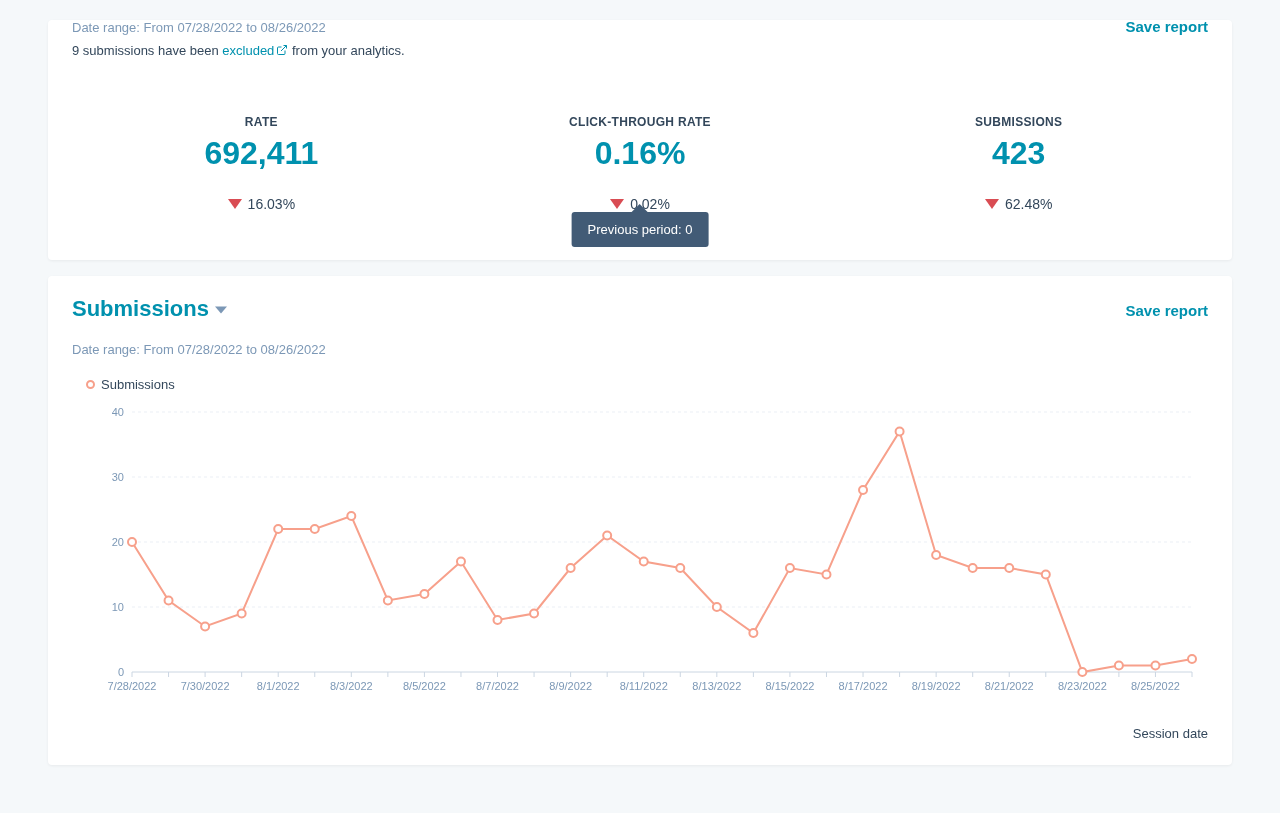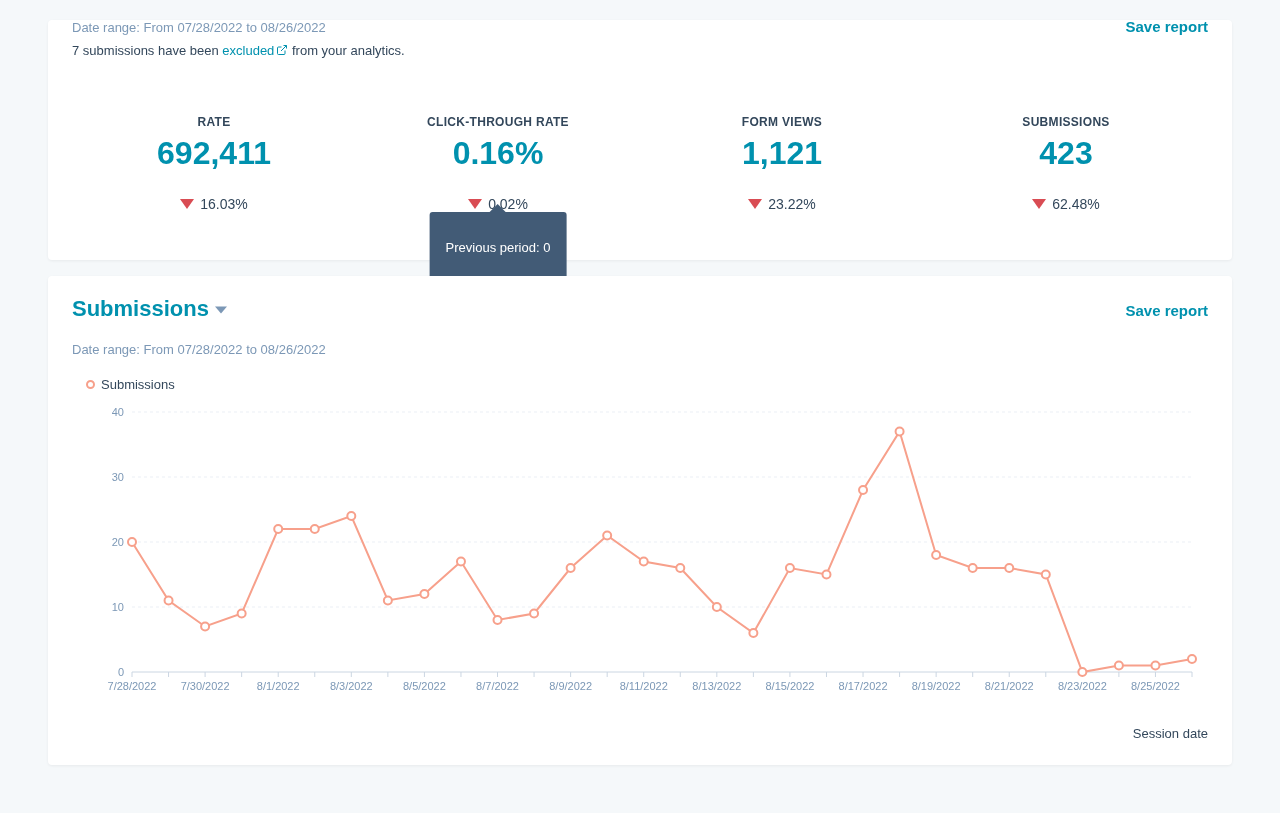--- a/index.html
+++ b/index.html
@@ -92,21 +92,21 @@
       border-left: 7px solid transparent;
       border-right: 7px solid transparent;
       border-bottom: 10px solid #00a38d;
       display: inline-block;
     }
     .tooltip {
       position: absolute;
       background: #425b76;
       color: #fff;
       font-size: 13px;
-      padding: 28px 16px;
+      padding: 10px 16px;
       border-radius: 3px;
       top: 100%;
       left: 50%;
       transform: translateX(-50%);
       white-space: nowrap;
     }
     .tooltip::before {
       content: "";
       position: absolute;
       top: -8px;
@@ -174,21 +174,21 @@
     .series-pt { fill: #fff; stroke: #f7a08b; stroke-width: 2; }
     .caret-icon { width: 12px; height: 12px; }
   </style>
 </head>
 <body>
 
 <div class="card card-top">
   <span class="top-right">Save report</span>
   <div class="subtext">Date range: From 07/28/2022 to 08/26/2022</div>
   <div class="excluded-line">
-    <span>7 submissions have been </span><span class="link">excluded</span><span class="ext-icon"><svg width="12" height="12" viewBox="0 0 24 24" fill="none" stroke="#0091ae" stroke-width="2">
+    <span>9 submissions have been </span><span class="link">excluded</span><span class="ext-icon"><svg width="12" height="12" viewBox="0 0 24 24" fill="none" stroke="#0091ae" stroke-width="2">
           <path d="M18 13v6a2 2 0 0 1-2 2H5a2 2 0 0 1-2-2V8a2 2 0 0 1 2-2h6"></path>
           <polyline points="15 3 21 3 21 9"></polyline>
           <line x1="10" y1="14" x2="21" y2="3"></line>
         </svg></span><span> from your analytics.</span>
   </div>
 
   <div class="metrics-row" id="metrics-row">
       <div class="metric metric-wrap">
         <div class="metric-label">RATE</div>
         <div class="metric-value">692,411</div>
@@ -198,28 +198,20 @@
         </div>
       </div>
       <div class="metric metric-wrap">
         <div class="metric-label">CLICK-THROUGH RATE</div>
         <div class="metric-value">0.16%</div>
         <div class="metric-change">
           <span class="tri-down"></span>
           <span>0.02%</span>
         </div>
         <div class="tooltip">Previous period: 0</div>
-      </div>
-      <div class="metric metric-wrap">
-        <div class="metric-label">FORM VIEWS</div>
-        <div class="metric-value">1,121</div>
-        <div class="metric-change">
-          <span class="tri-down"></span>
-          <span>23.22%</span>
-        </div>
       </div>
       <div class="metric metric-wrap">
         <div class="metric-label">SUBMISSIONS</div>
         <div class="metric-value">423</div>
         <div class="metric-change">
           <span class="tri-down"></span>
           <span>62.48%</span>
         </div>
       </div>
     </div>

